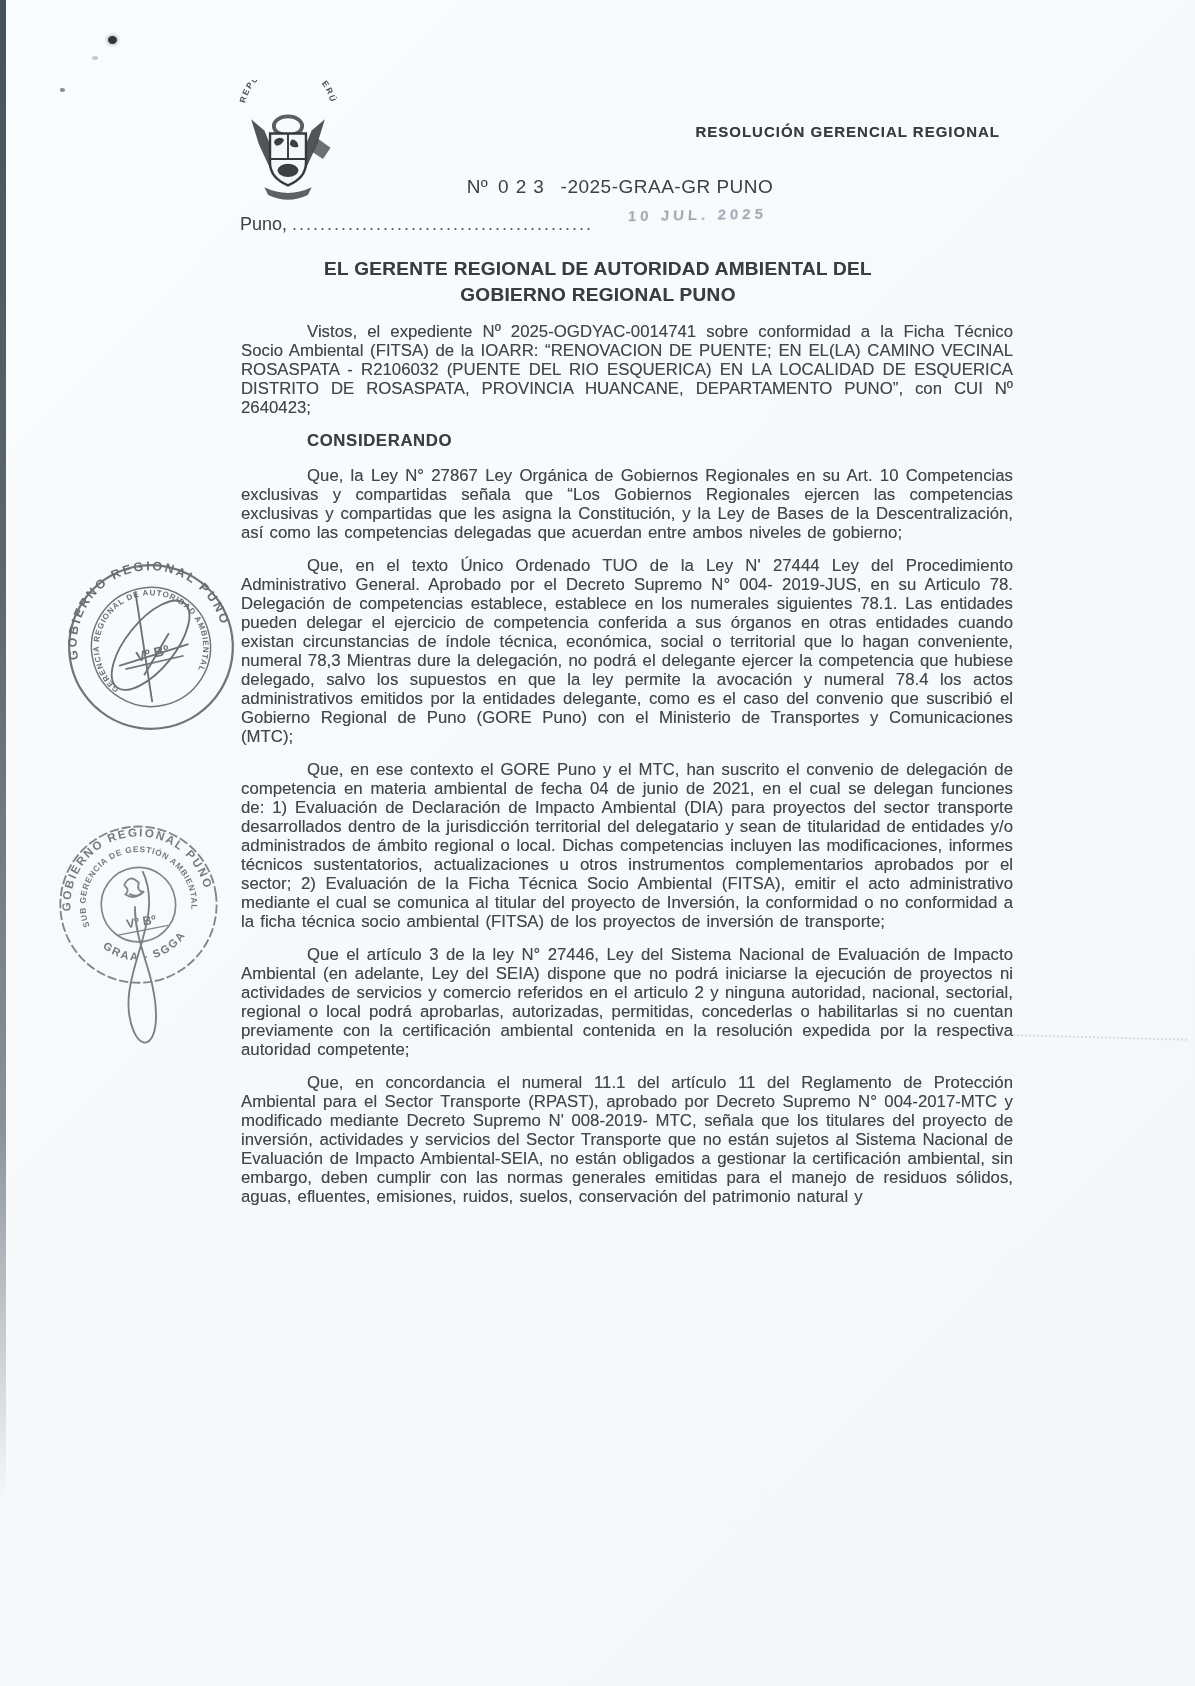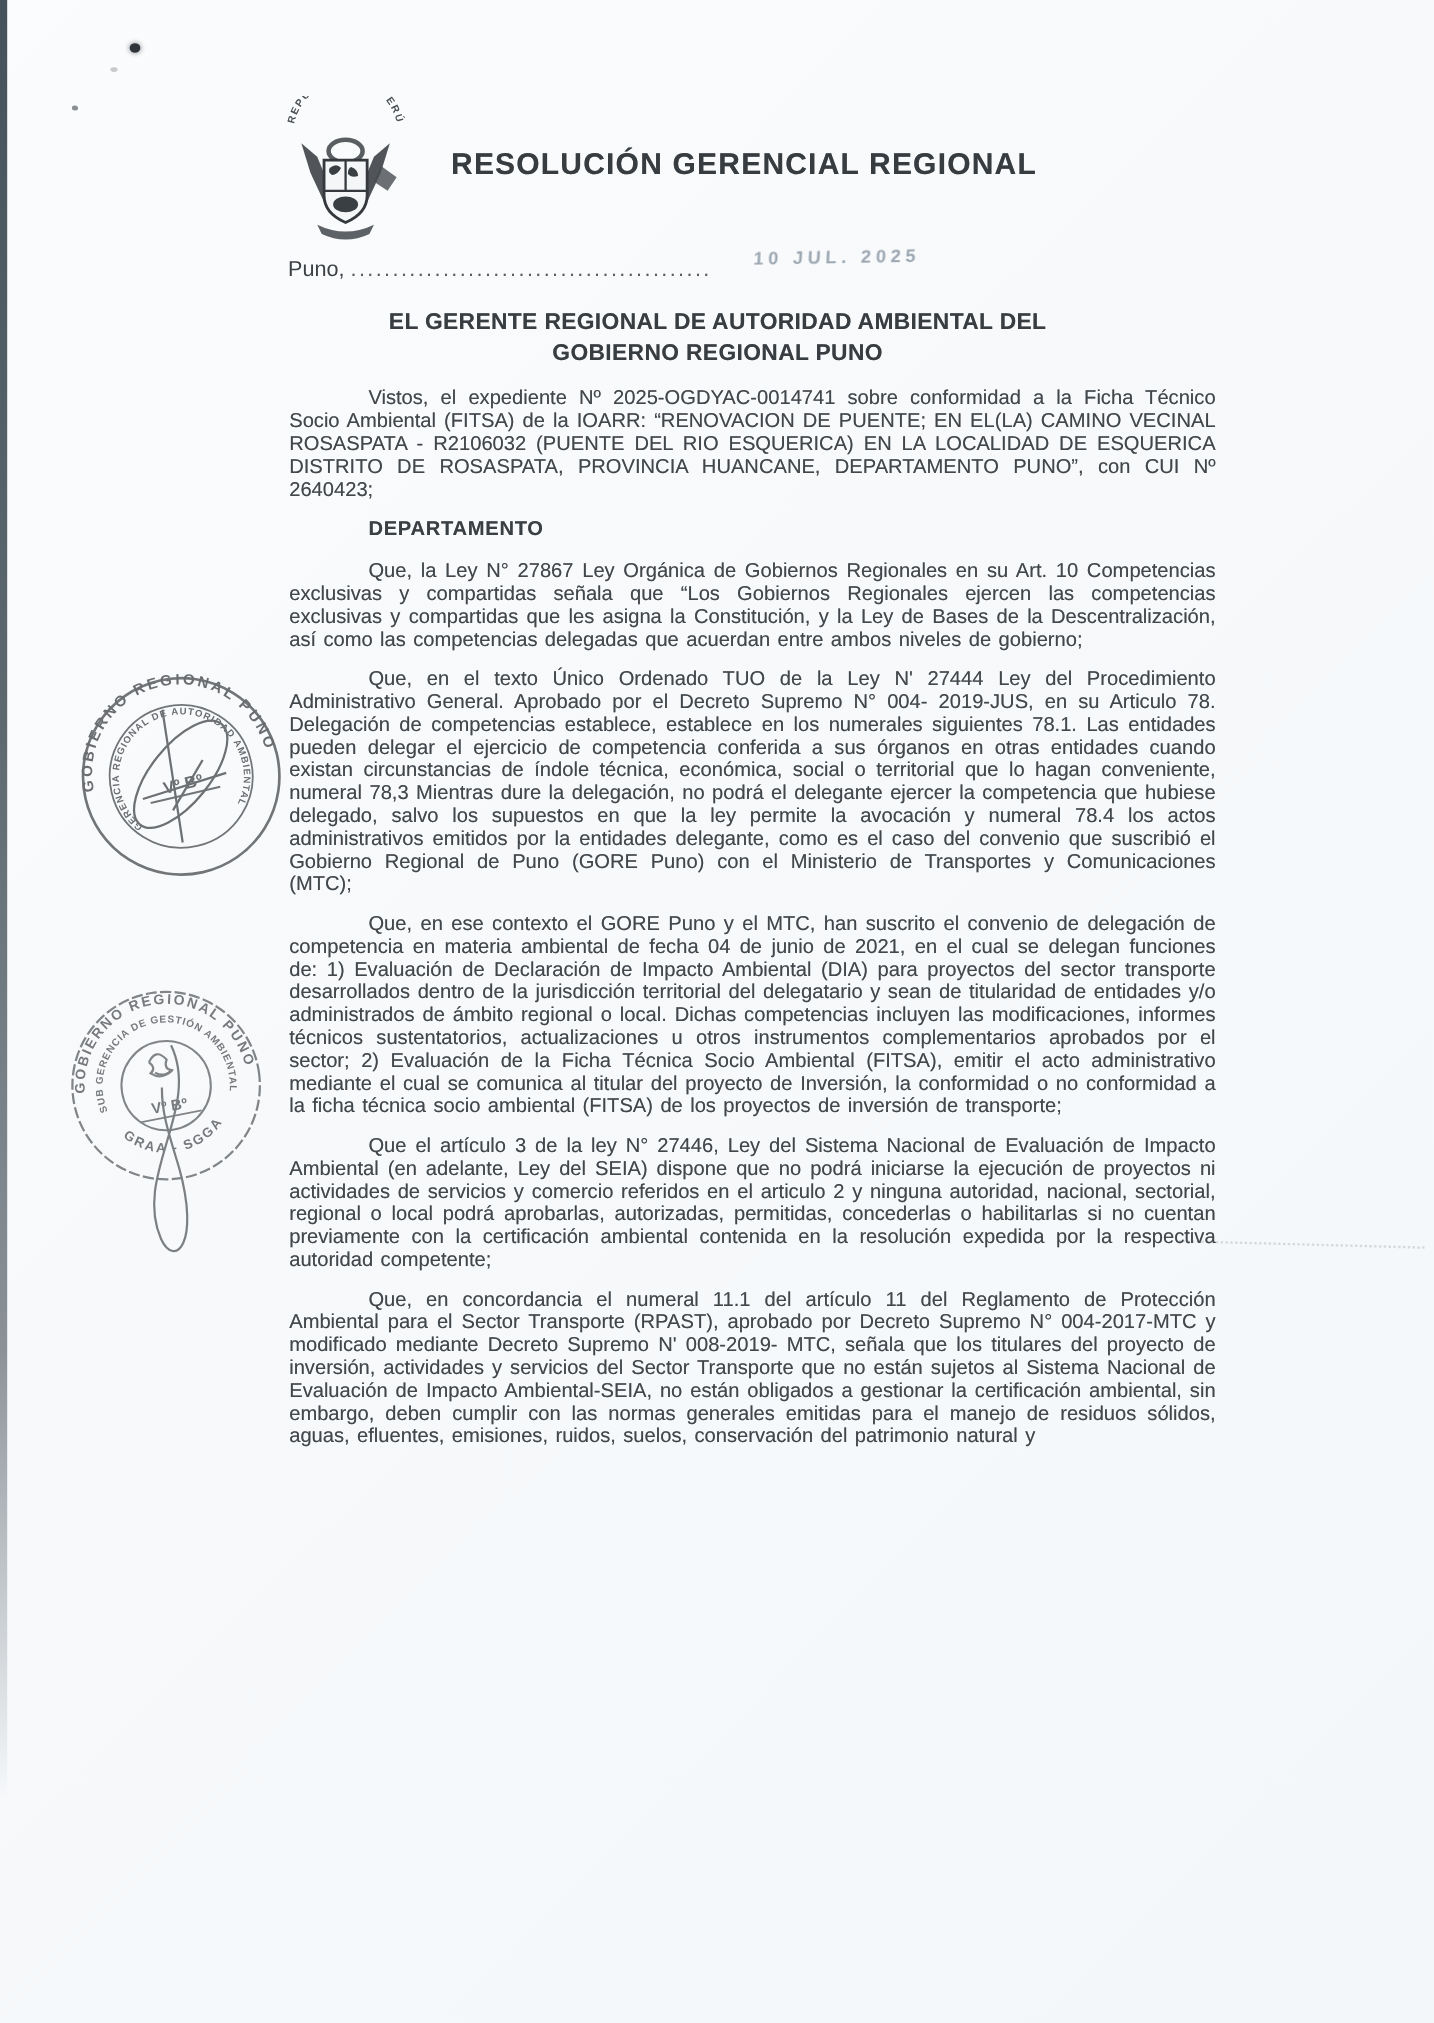--- a/index.html
+++ b/index.html
@@ -24,22 +24,22 @@
   .speck.s1{left:108px;top:36px;width:9px;height:8px;box-shadow:0 0 3px 2px rgba(120,130,140,.35);}
   .speck.s2{left:92px;top:56px;width:6px;height:4px;opacity:.25;}
   .speck.s3{left:60px;top:88px;width:5px;height:4px;opacity:.55;border-radius:40% 60% 50% 50%;}
   .stray-mark{
     position:absolute;left:982px;top:1036px;width:205px;height:14px;
     border-top:2px dotted #97a2ac;opacity:.35;transform:rotate(1.5deg);
   }
 
   
   .hdr-title{
-    position:absolute;left:240px;top:123px;width:760px;text-align:center;
-    font-size:25px;font-weight:700;letter-spacing:1px;color:#373c40;
+    position:absolute;left:240px;top:123px;width:760px;text-align:right;
+    font-size:15px;font-weight:700;letter-spacing:1px;color:#373c40;
     text-shadow:0 0 .5px rgba(55,60,64,.55);
   }
   .hdr-number{
     position:absolute;left:240px;top:176px;width:760px;text-align:center;
     font-size:19px;color:#3c4145;letter-spacing:.5px;
   }
   .hdr-number .num{letter-spacing:7px;margin:0 4px;}
   .hdr-place{
     position:absolute;left:240px;top:214px;width:760px;text-align:left;
     font-size:18px;color:#3c4145;
@@ -109,32 +109,37 @@
       <path d="M41 62 q6 -5 10 0 q-3 6 -8 6 q-4 -2 -2 -6" fill="#3a3f43"></path>
       <path d="M60 61 q6 2 6 8 q-6 2 -9 -2 q0 -5 3 -6" fill="#3a3f43"></path>
       <ellipse cx="55" cy="94" rx="11" ry="7" fill="#3a3f43"></ellipse>
       <path d="M30 112 Q55 124 80 112 L76 120 Q55 130 34 120 Z" fill="#42474b" opacity=".85"></path>
     </svg>
   </div>
 
 
   <div class="hdr-title">RESOLUCIÓN GERENCIAL REGIONAL</div>
 
+  <div class="hdr-number">
+    <span>Nº</span>
+    <span class="num">023</span>
+    <span>-2025-GRAA-GR PUNO</span>
+  </div>
 
   <div class="hdr-place">
     <span>Puno,</span>
     <span class="leader">...........................................</span>
     <span class="date-stamp">10 JUL. 2025</span>
   </div>
 
   <div class="subject">EL GERENTE REGIONAL DE AUTORIDAD AMBIENTAL DEL GOBIERNO REGIONAL PUNO</div>
 
   <div class="doc-body">
     <p>Vistos, el expediente Nº 2025-OGDYAC-0014741 sobre conformidad a la Ficha Técnico Socio Ambiental (FITSA) de la IOARR: “RENOVACION DE PUENTE; EN EL(LA) CAMINO VECINAL ROSASPATA - R2106032 (PUENTE DEL RIO ESQUERICA) EN LA LOCALIDAD DE ESQUERICA DISTRITO DE ROSASPATA, PROVINCIA HUANCANE, DEPARTAMENTO PUNO”, con CUI Nº 2640423;</p>
-    <p class="heading">DEPARTAMENTO</p>
+    <p class="heading">CONSIDERANDO</p>
     <p>Que, la Ley N° 27867 Ley Orgánica de Gobiernos Regionales en su Art. 10 Competencias exclusivas y compartidas señala que “Los Gobiernos Regionales ejercen las competencias exclusivas y compartidas que les asigna la Constitución, y la Ley de Bases de la Descentralización, así como las competencias delegadas que acuerdan entre ambos niveles de gobierno;</p>
     <p>Que, en el texto Único Ordenado TUO de la Ley N' 27444 Ley del Procedimiento Administrativo General. Aprobado por el Decreto Supremo N° 004- 2019-JUS, en su Articulo 78. Delegación de competencias establece, establece en los numerales siguientes 78.1. Las entidades pueden delegar el ejercicio de competencia conferida a sus órganos en otras entidades cuando existan circunstancias de índole técnica, económica, social o territorial que lo hagan conveniente, numeral 78,3 Mientras dure la delegación, no podrá el delegante ejercer la competencia que hubiese delegado, salvo los supuestos en que la ley permite la avocación y numeral 78.4 los actos administrativos emitidos por la entidades delegante, como es el caso del convenio que suscribió el Gobierno Regional de Puno (GORE Puno) con el Ministerio de Transportes y Comunicaciones (MTC);</p>
     <p>Que, en ese contexto el GORE Puno y el MTC, han suscrito el convenio de delegación de competencia en materia ambiental de fecha 04 de junio de 2021, en el cual se delegan funciones de: 1) Evaluación de Declaración de Impacto Ambiental (DIA) para proyectos del sector transporte desarrollados dentro de la jurisdicción territorial del delegatario y sean de titularidad de entidades y/o administrados de ámbito regional o local. Dichas competencias incluyen las modificaciones, informes técnicos sustentatorios, actualizaciones u otros instrumentos complementarios aprobados por el sector; 2) Evaluación de la Ficha Técnica Socio Ambiental (FITSA), emitir el acto administrativo mediante el cual se comunica al titular del proyecto de Inversión, la conformidad o no conformidad a la ficha técnica socio ambiental (FITSA) de los proyectos de inversión de transporte;</p>
     <p>Que el artículo 3 de la ley N° 27446, Ley del Sistema Nacional de Evaluación de Impacto Ambiental (en adelante, Ley del SEIA) dispone que no podrá iniciarse la ejecución de proyectos ni actividades de servicios y comercio referidos en el articulo 2 y ninguna autoridad, nacional, sectorial, regional o local podrá aprobarlas, autorizadas, permitidas, concederlas o habilitarlas si no cuentan previamente con la certificación ambiental contenida en la resolución expedida por la respectiva autoridad competente;</p>
     <p>Que, en concordancia el numeral 11.1 del artículo 11 del Reglamento de Protección Ambiental para el Sector Transporte (RPAST), aprobado por Decreto Supremo N° 004-2017-MTC y modificado mediante Decreto Supremo N' 008-2019- MTC, señala que los titulares del proyecto de inversión, actividades y servicios del Sector Transporte que no están sujetos al Sistema Nacional de Evaluación de Impacto Ambiental-SEIA, no están obligados a gestionar la certificación ambiental, sin embargo, deben cumplir con las normas generales emitidas para el manejo de residuos sólidos, aguas, efluentes, emisiones, ruidos, suelos, conservación del patrimonio natural y</p>
   </div>
 
   <div class="stamp stamp1">
     <svg viewBox="0 0 200 200" width="186" height="190">
       <defs>

